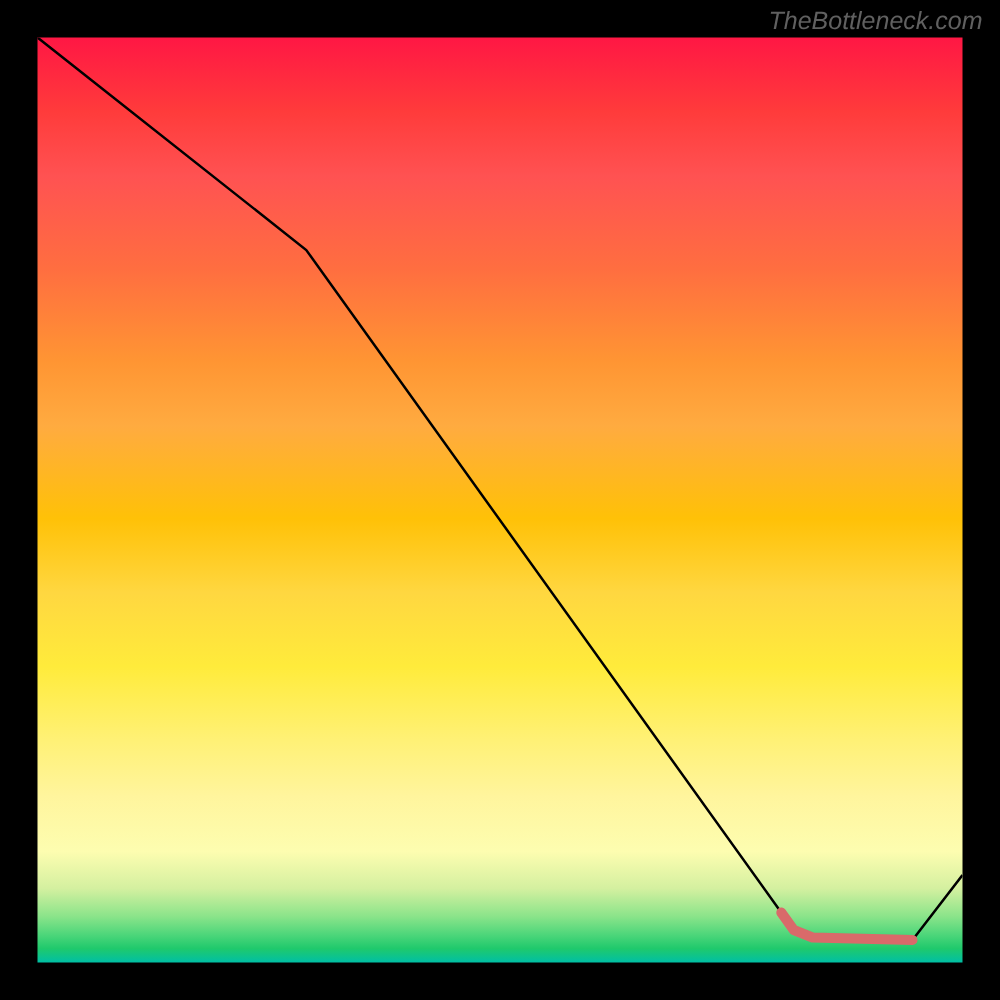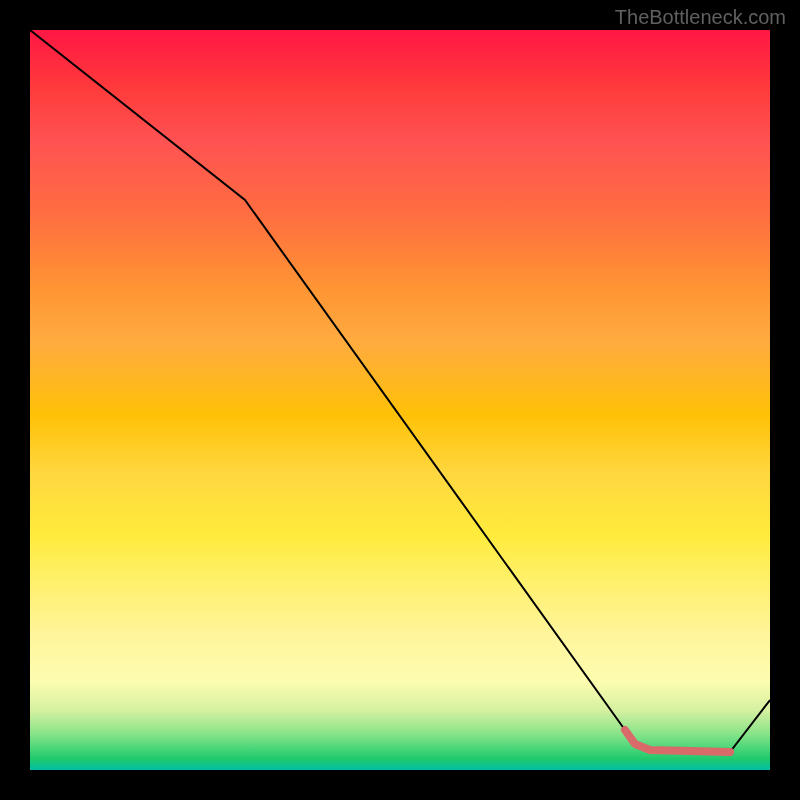--- a/index.html
+++ b/index.html
@@ -11,20 +11,21 @@
     position: relative;
     font-family: Arial, sans-serif;
   }
   .watermark {
     position: absolute;
     top: 6px;
     right: 14px;
     color: #606060;
     font-size: 20px;
     z-index: 10;
+    font-style: italic;
   }
   .plot-area {
     position: absolute;
     left: 30px;
     top: 30px;
     width: 740px;
     height: 740px;
     background: linear-gradient(to bottom,
       #ff1744 0%,
       #ff3b3b 8%,

